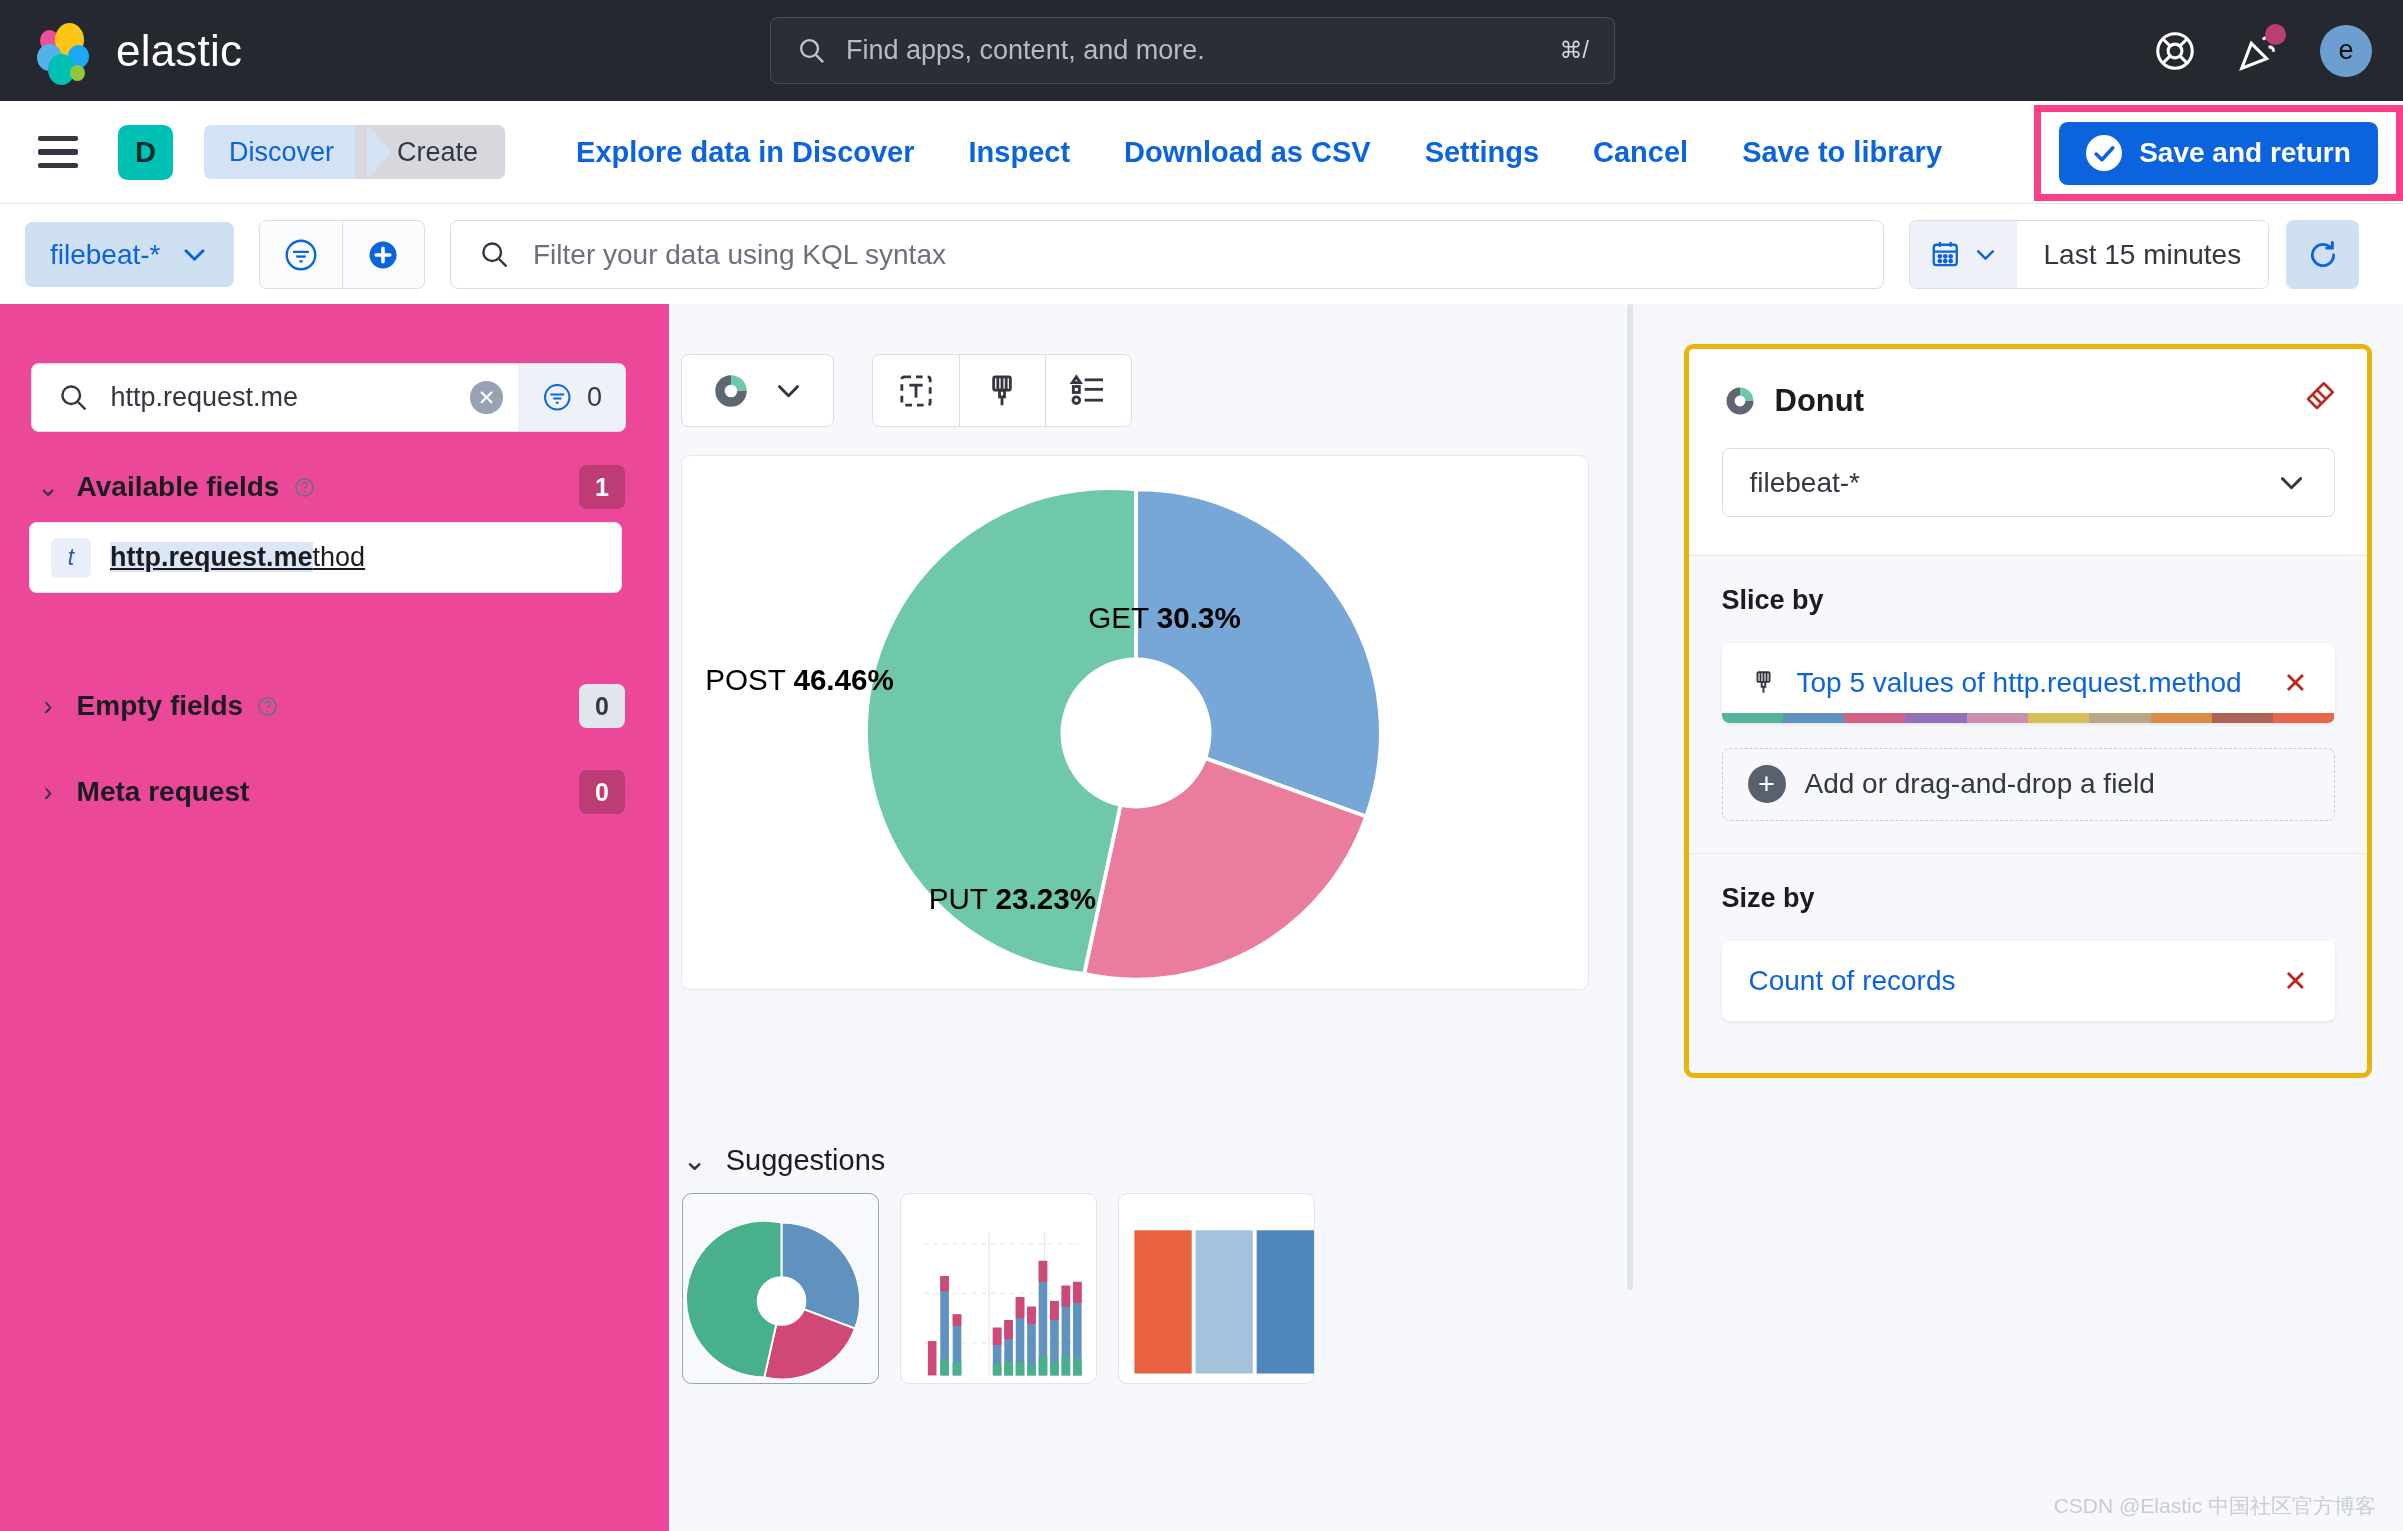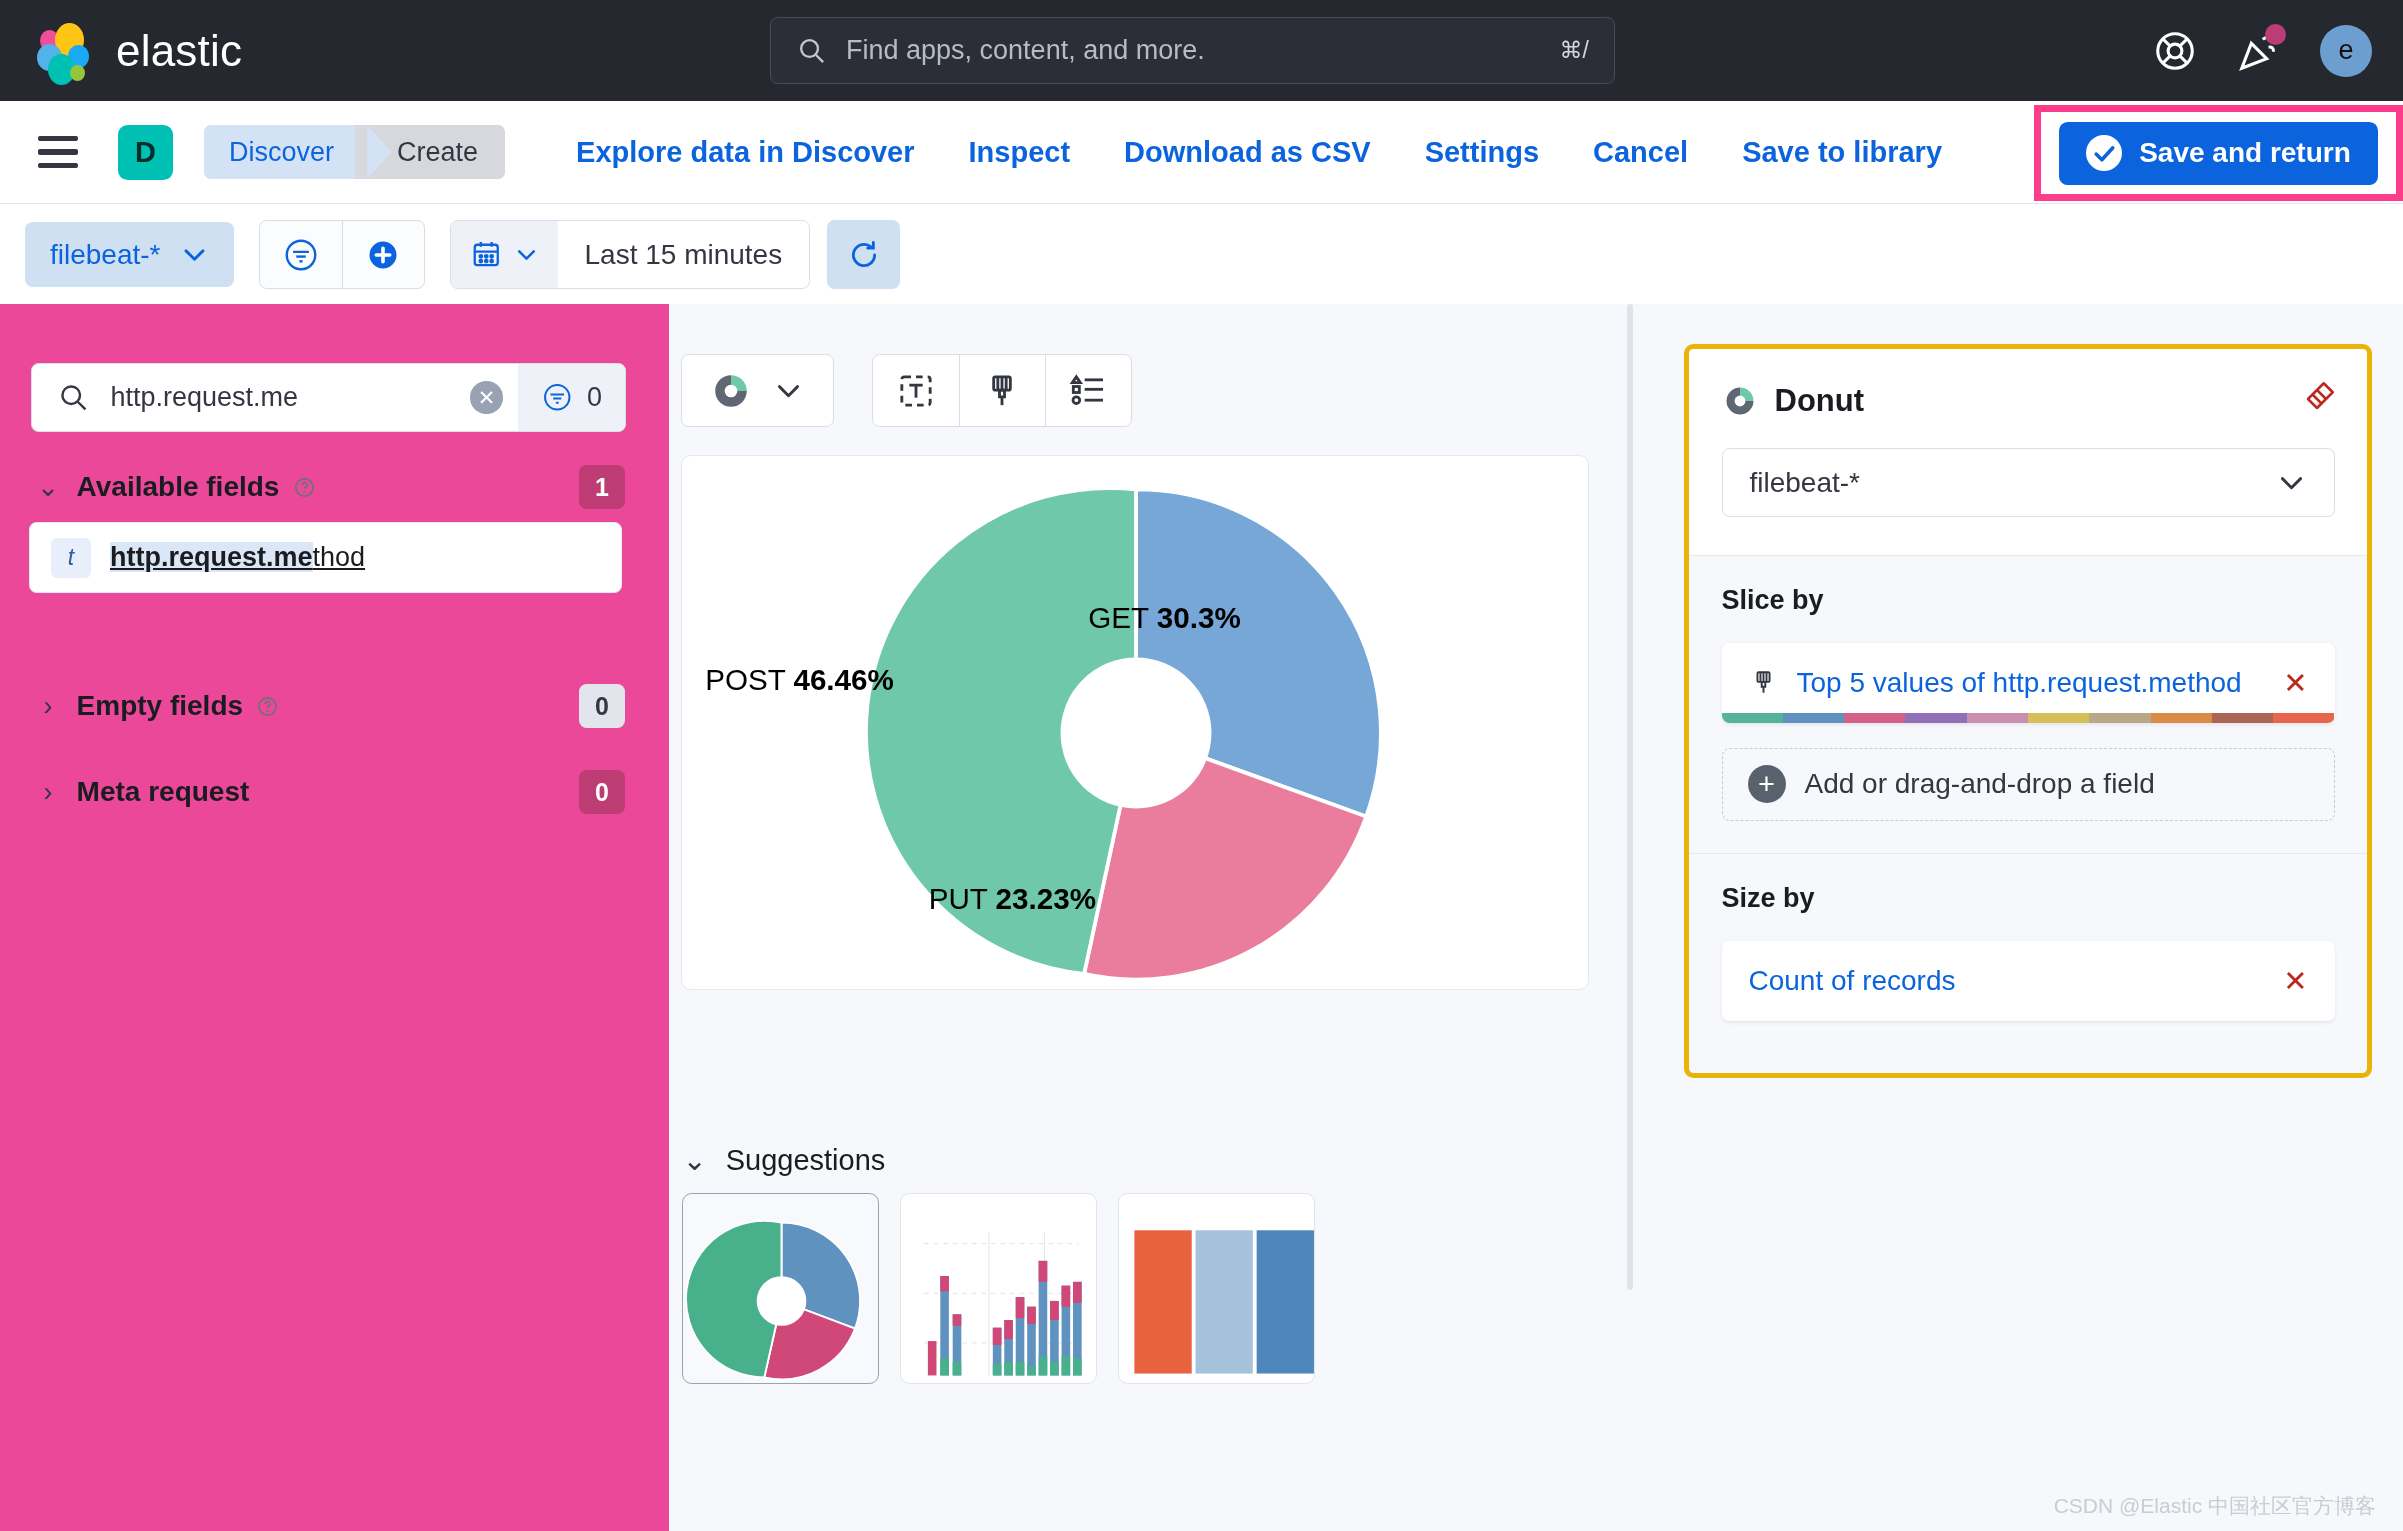--- a/index.html
+++ b/index.html
@@ -335,20 +335,27 @@
       </svg>
     </div>
     <div>
       <svg width="36" height="36" viewBox="0 0 24 24">
         <circle cx="12" cy="12" r="9" fill="#0b64dd"></circle>
         <path d="M12 7.5v9M7.5 12h9" stroke="#fff" stroke-width="2.4" stroke-linecap="round"></path>
       </svg>
     </div>
   </div>
 
+  <div class="kql">
+    <svg width="32.5" height="32.5" viewBox="0 0 24 24" fill="none" stroke="#343741" stroke-width="1.8">
+      <circle cx="10.5" cy="10.5" r="6.5"></circle>
+        <line x1="15.5" y1="15.5" x2="21" y2="21"></line>
+    </svg>
+    <div class="ph">Filter your data using KQL syntax</div>
+  </div>
 
   <div class="date-group">
     <div class="date-left">
       <svg width="32.5" height="32.5" viewBox="0 0 24 24" fill="none" stroke="#0b64dd" stroke-width="1.7">
         <rect x="3.5" y="5" width="17" height="15" rx="2"></rect>
           <line x1="3.5" y1="10" x2="20.5" y2="10"></line>
         <line x1="8" y1="3" x2="8" y2="6.5"></line>
           <line x1="16" y1="3" x2="16" y2="6.5"></line>
         <circle cx="8" cy="13.5" r=".9" fill="#0b64dd"></circle>
           <circle cx="12" cy="13.5" r=".9" fill="#0b64dd"></circle>

